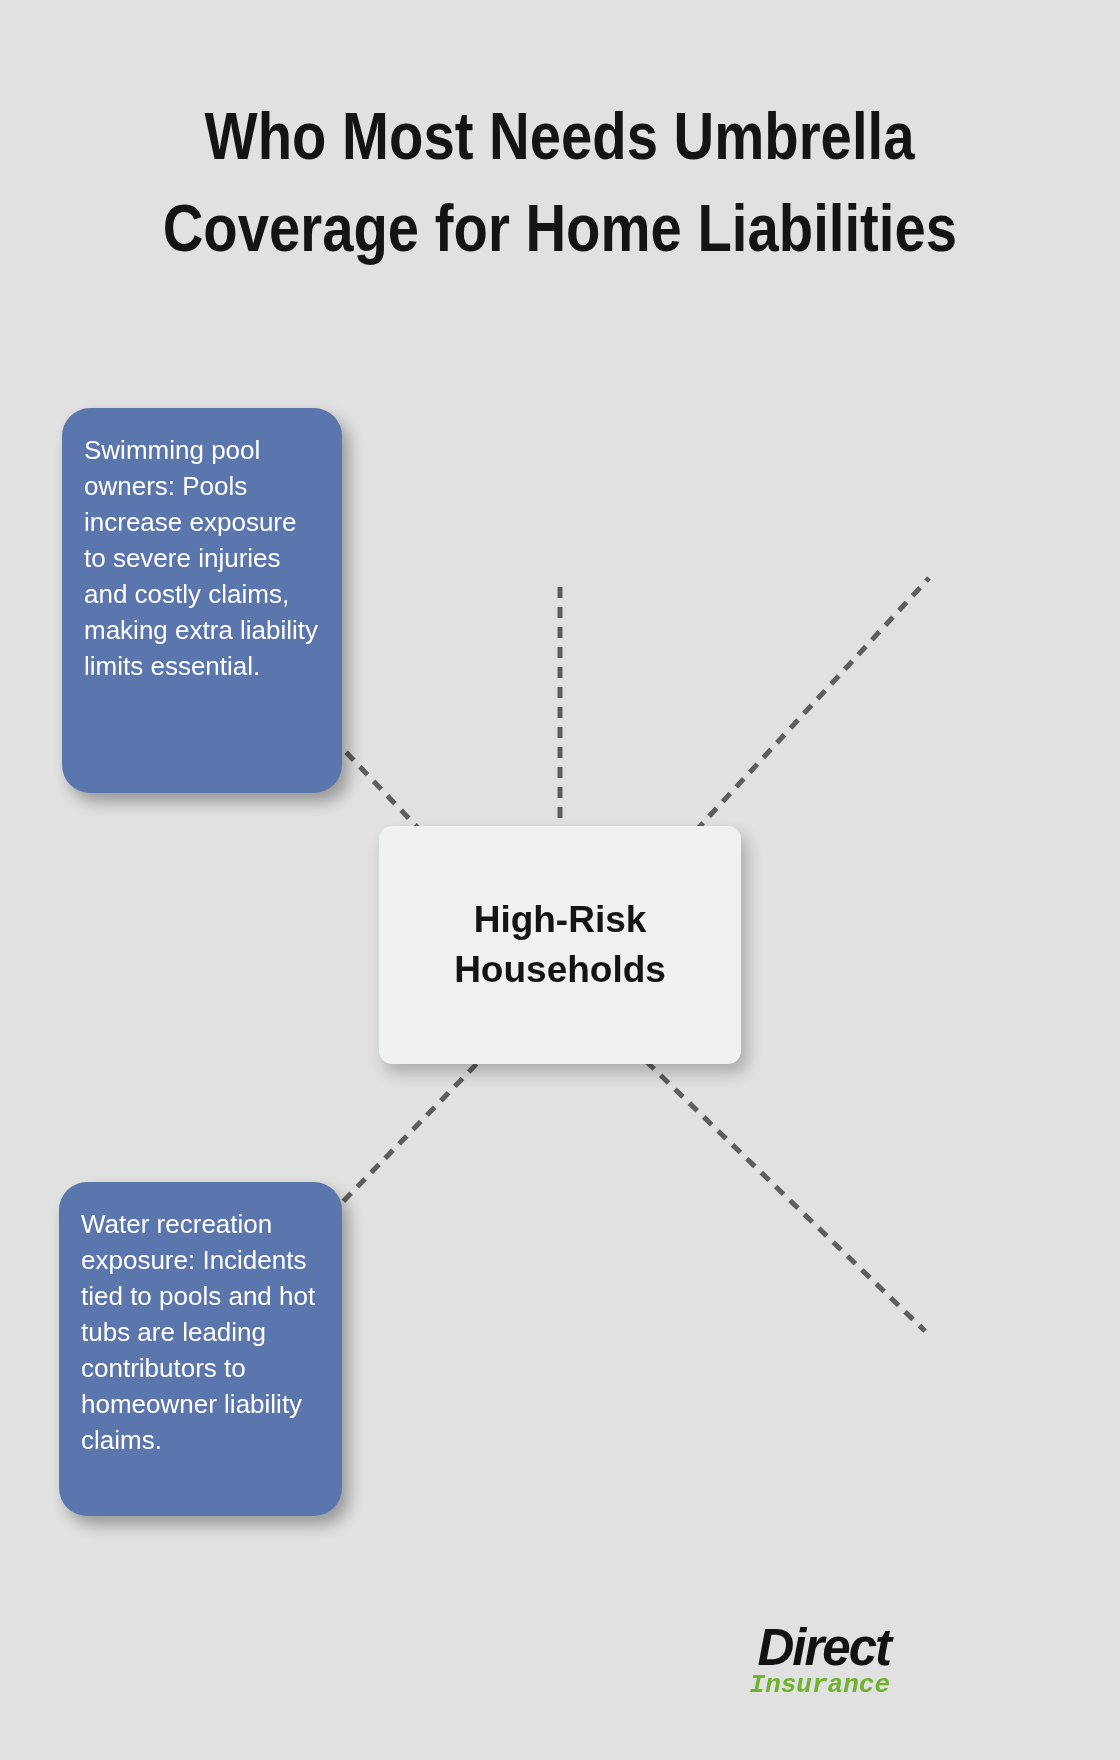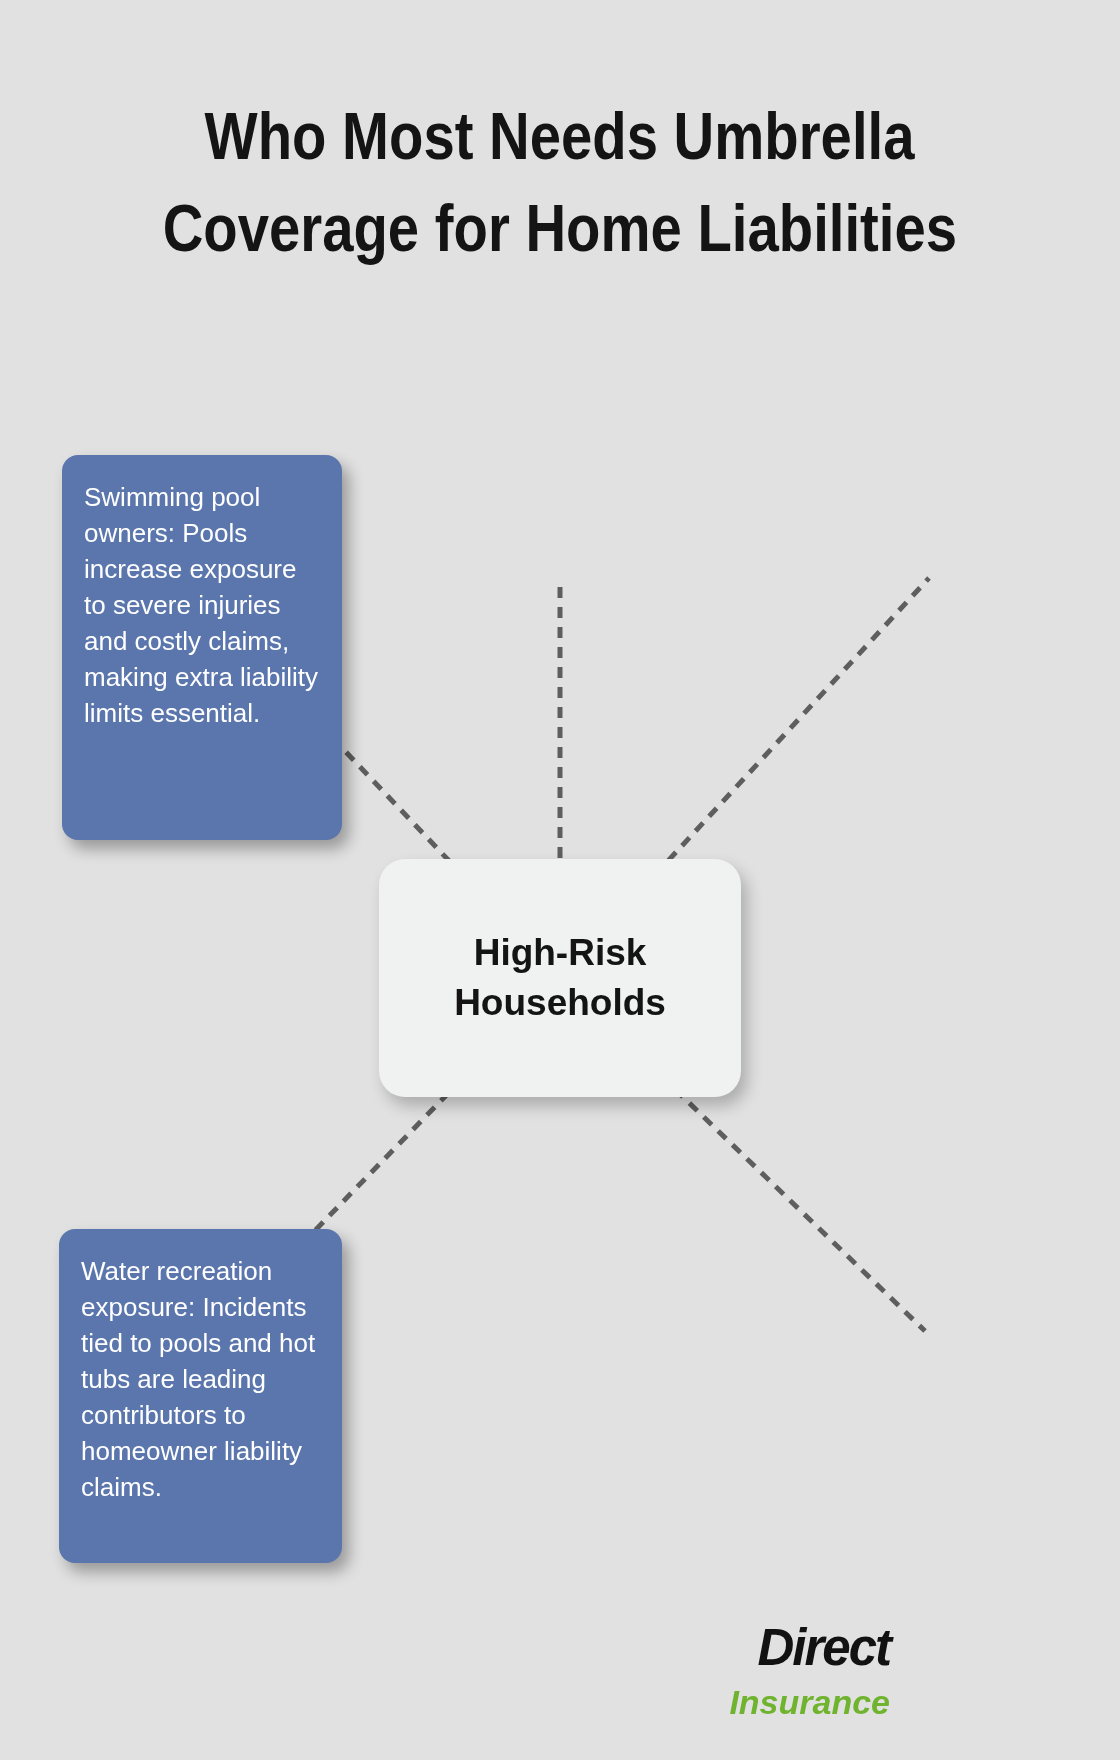--- a/index.html
+++ b/index.html
@@ -28,50 +28,49 @@
     color:var(--title-text);
   }
   .title-line{display:inline-block;transform:scaleX(0.84);transform-origin:50% 50%;white-space:nowrap;}
   
   .connectors{position:absolute;left:0;top:0;}
   .connector{stroke:var(--connector);stroke-width:5;stroke-dasharray:11 9;}
   
   .bubble{
     position:absolute;
     background:var(--node-fill);
-    border-radius:16px;
+    border-radius:28px;
     box-shadow:7px 9px 15px rgba(0,0,0,0.32);
     color:var(--node-text);
-    margin-top:47px;
   }
   .bubble p{margin:0;padding:24px 22px;font-size:26px;line-height:36px;}
   .bubble-1{left:62px;top:408px;width:280px;min-height:385px;}
   .bubble-2{left:423px;top:408px;width:274px;min-height:340px;}
   .bubble-3{left:795px;top:408px;width:268px;min-height:340px;}
   .bubble-4{left:59px;top:1182px;width:283px;min-height:334px;}
   .bubble-5{left:790px;top:1182px;width:270px;min-height:298px;}
   
   .center-node{
-    position:absolute;left:379px;top:859px;width:362px;height:238px;
+    position:absolute;left:379px;top:826px;width:362px;height:238px;
     background:var(--center-fill);
-    border-radius:26px;
+    border-radius:13px;
     box-shadow:6px 9px 16px rgba(0,0,0,0.24);
     display:flex;align-items:center;justify-content:center;
   }
   .center-label{
     font-weight:bold;font-size:37px;line-height:50px;
     color:var(--title-text);text-align:center;width:260px;
   }
   
   .logo{
     position:absolute;right:70px;top:1624px;
     text-align:right;font-style:italic;font-weight:bold;
   }
   .logo-primary{display:block;font-size:51px;line-height:48px;color:var(--logo-primary);letter-spacing:-2px;}
-  .logo-secondary{display:block;font-size:34px;line-height:24px;margin-top:18px;color:var(--logo-secondary);letter-spacing:0;}
+  .logo-secondary{display:block;font-size:26px;line-height:24px;margin-top:1px;color:var(--logo-secondary);letter-spacing:0;font-family:Liberation Mono, monospace;}
 </style>
 </head>
 <body>
 
 <div class="canvas">
 
   <h1 class="title">
     <span class="title-line">Who Most Needs Umbrella</span>
     <span class="title-line">Coverage for Home Liabilities</span>
   </h1>

